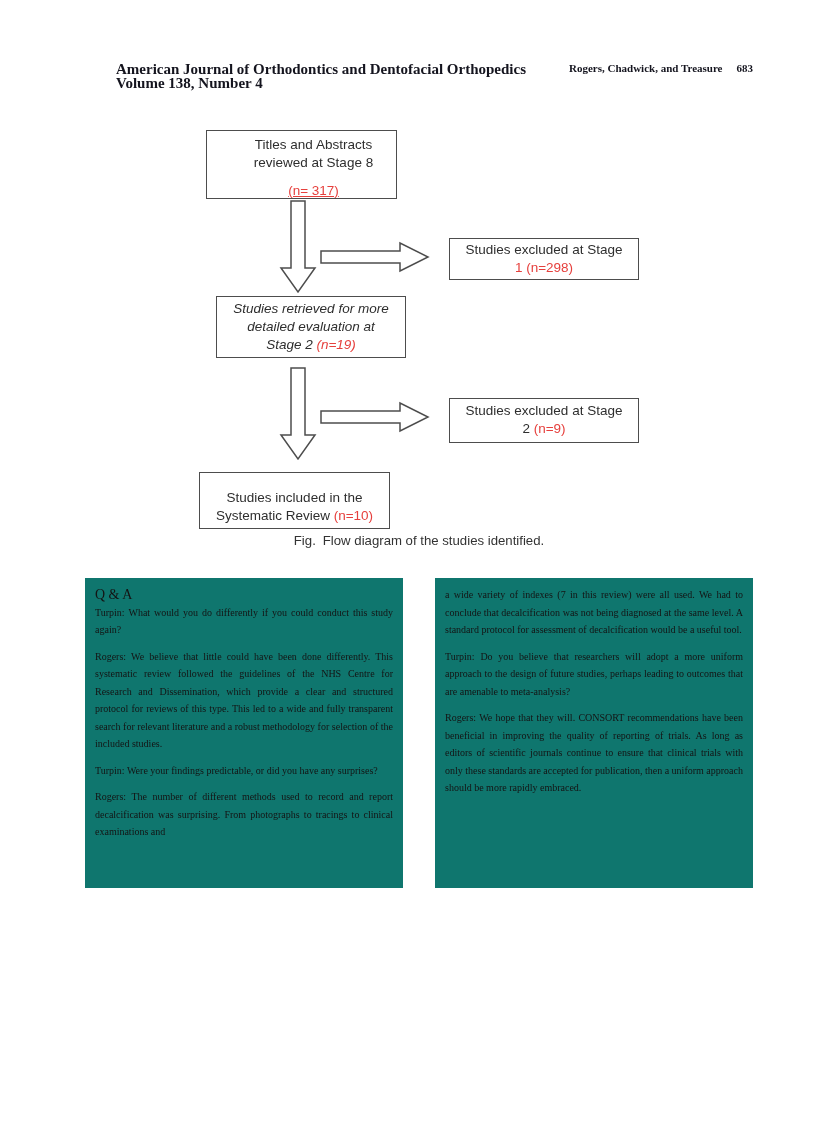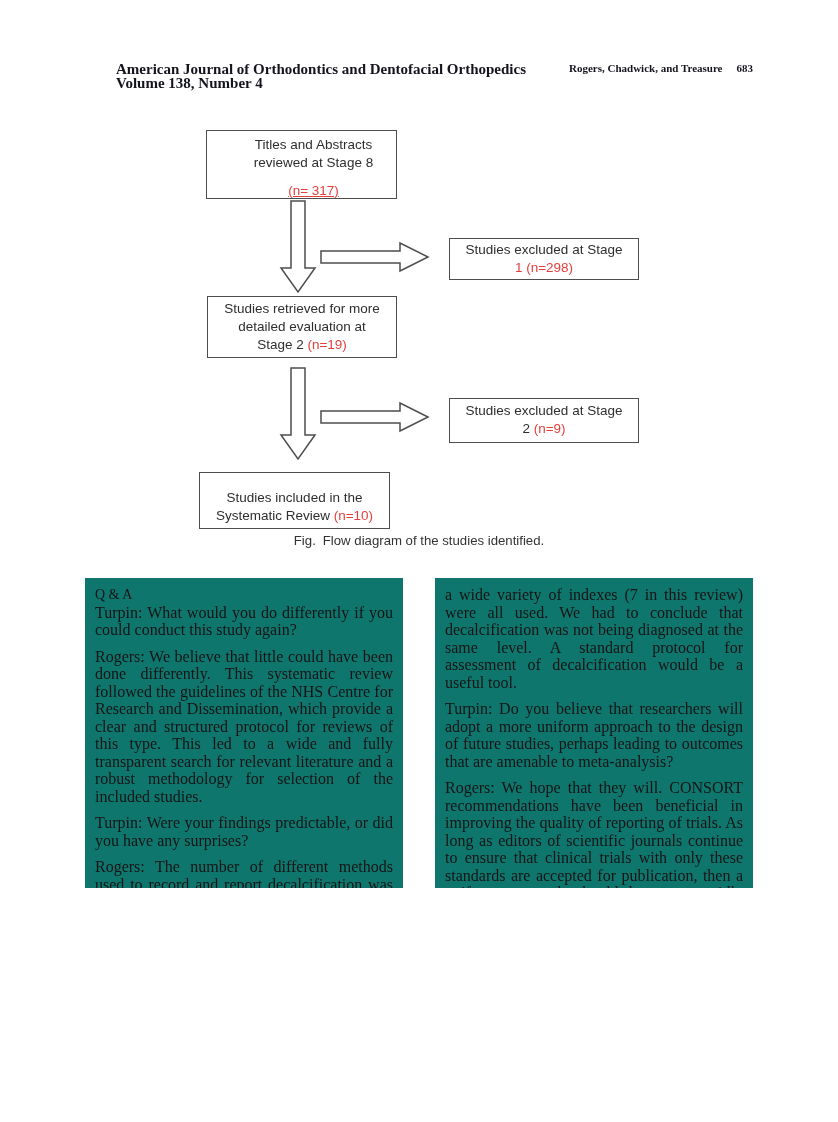--- a/index.html
+++ b/index.html
@@ -38,21 +38,21 @@
     position:absolute;top:578px;width:318px;height:310px;
     background:#0f766e;box-sizing:border-box;padding:8px 10px 6px 10px;
     overflow:hidden;
   }
   .qa-panel.left{left:85px;}
   .qa-panel.right{left:435px;}
   .qa-heading{
     font-size:14px;line-height:17.5px;color:#141414;
   }
   .qa-par{
-    margin:9px 0 0 0;font-size:16px;line-height:17.5px;color:#141414;
+    margin:9px 0 0 0;font-size:10px;line-height:17.5px;color:#141414;
     text-align:justify;
   }
   .qa-heading + .qa-par{margin-top:0;}
   .qa-panel.right .qa-par:first-child{margin-top:0;}
 </style>
 </head>
 <body>
 
 <div class="page">
 
@@ -75,21 +75,21 @@
     <div>Titles and Abstracts</div>
     <div>reviewed at Stage 8</div>
     <div class="red ngap">(n= 317)</div>
   </div>
 
   <div class="dg-box" style="left:449px;top:238px;width:190px;height:42px;padding-top:2px;">
     <div>Studies excluded at Stage</div>
     <div class="red">1 (n=298)</div>
   </div>
 
-  <div class="dg-box" style="left:207px;top:296px;width:190px;height:62px;padding-top:3px;">
+  <div class="dg-box" style="left:216px;top:296px;width:190px;height:62px;padding-top:3px;font-style:italic;">
     <div>Studies retrieved for more</div>
     <div>detailed evaluation at</div>
     <div><span>Stage 2 </span><span class="red">(n=19)</span></div>
   </div>
 
   <div class="dg-box" style="left:449px;top:398px;width:190px;height:45px;padding-top:3px;">
     <div>Studies excluded at Stage</div>
     <div><span>2 </span><span class="red">(n=9)</span></div>
   </div>
 

